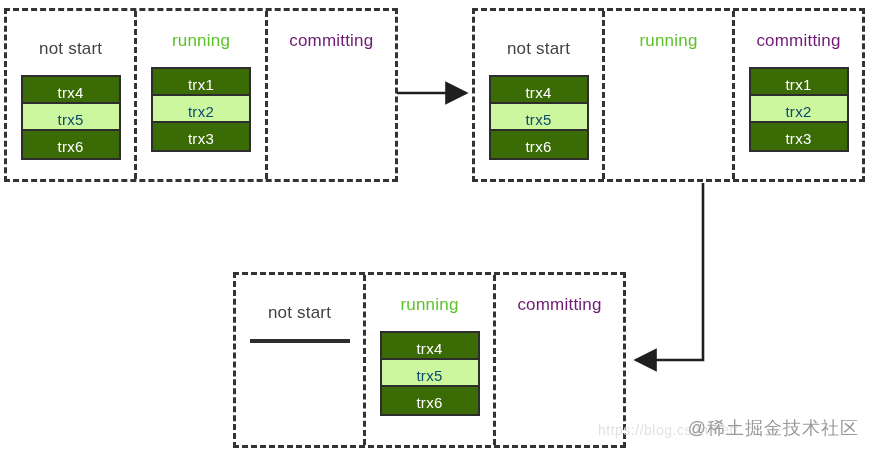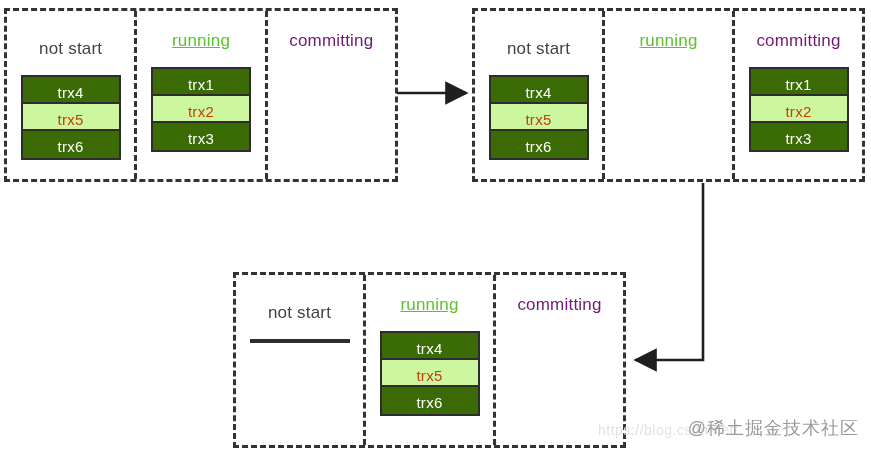--- a/index.html
+++ b/index.html
@@ -41,21 +41,21 @@
   }
 
   .col-title {
     margin-top: 20px;
     font-size: 17px;
     line-height: 20px;
     letter-spacing: .2px;
     white-space: nowrap;
   }
   .col-title.state-notstart  { color: #434343; margin-top: 28px; }
-  .col-title.state-running   { color: #5cc12a; text-decoration: underline; }
+  .col-title.state-running   { color: #5cc12a; }
   .col-title.state-committing{ color: #701a75; }
 
   
   .trx-stack {
     margin-top: 16px;
     width: 100px;
     border: 2px solid #2d2d2d;
     box-sizing: border-box;
     background: #3a6b05;
   }
@@ -66,21 +66,21 @@
     font-size: 15px;
     box-sizing: border-box;
     border-bottom: 2px solid #2d2d2d;
     background: #3a6b05;
     color: #ffffff;
     letter-spacing: .3px;
   }
   .trx-cell:last-child { border-bottom: none; }
   .trx-cell.highlight {
     background: #ccf79f;
-    color: #c2410c;
+    color: #0c4a6e;
   }
 
   
   .arrow-svg {
     position: absolute;
     left: 0;
     top: 0;
     width: 871px;
     height: 458px;
     pointer-events: none;

